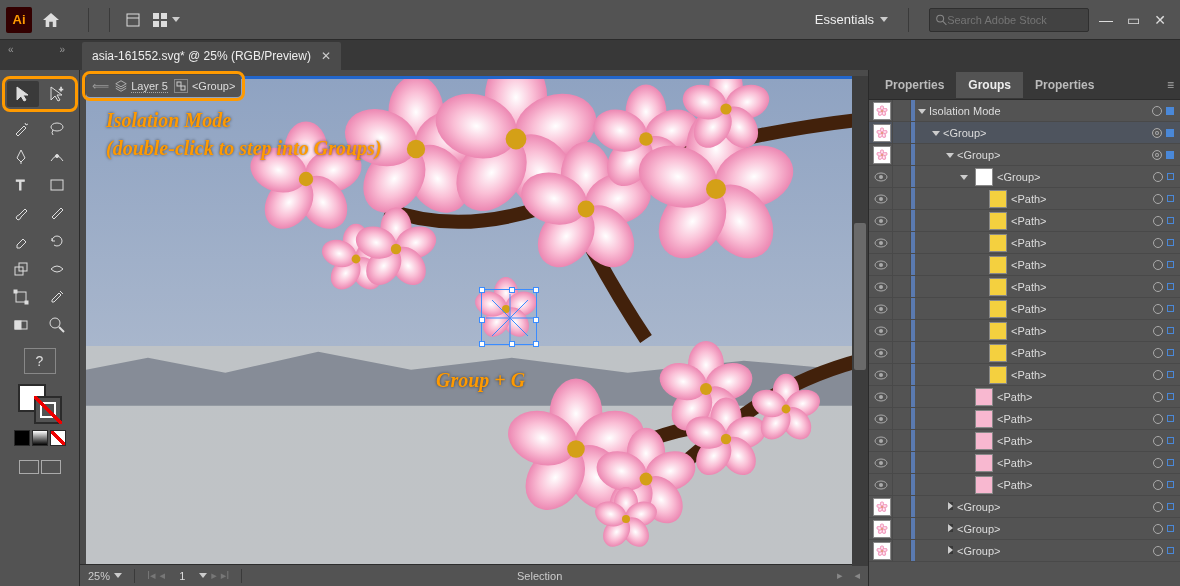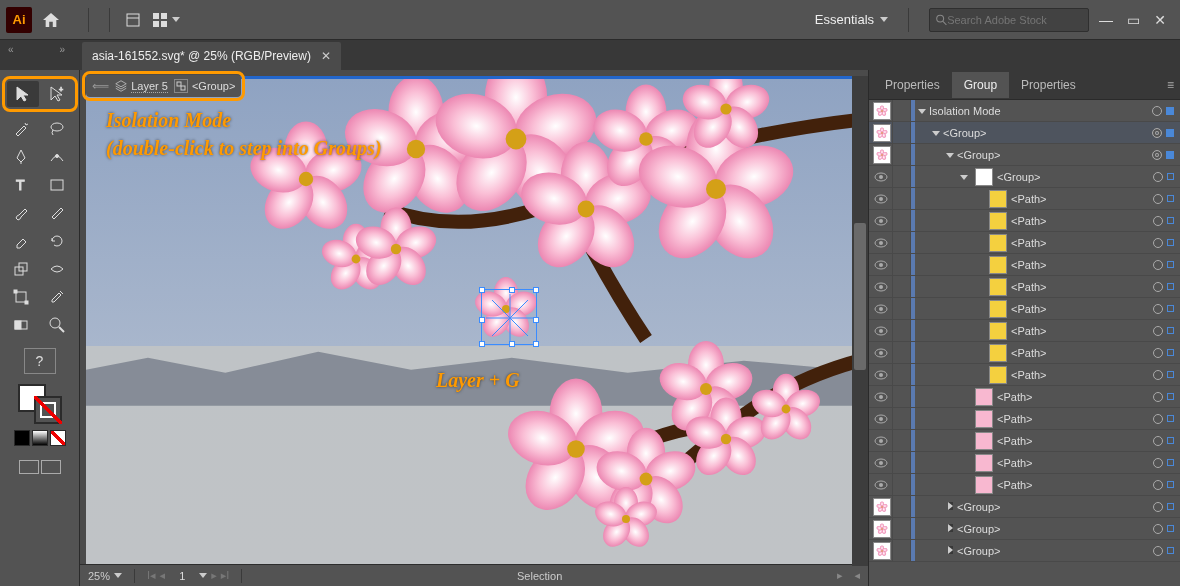--- a/index.html
+++ b/index.html
@@ -78,21 +78,21 @@
 .status { height: 22px; background: #535353; display: flex; align-items: center; padding: 0 8px; gap: 12px; font-size: 11px; color: #ccc; border-top:1px solid #2d2d2d; }
 .status-sep { width:1px; height:14px; background:#3a3a3a; }
 .status-dd { display:flex; align-items:center; gap:4px; cursor:pointer; }
 .artboard-nav { display:flex; align-items:center; gap:4px; }
 .artboard-nav span{ color:#777; cursor:pointer; }
 .artboard-nav .num{ color:#ddd; padding:0 10px; }
 
 
 .right { width: 312px; background: #383838; display: flex; flex-direction: column; border-left:1px solid #2a2a2a; }
 .panel-tabs { height: 30px; display: flex; align-items: center; background:#383838; border-bottom:1px solid #2a2a2a; padding-left:4px; }
-.ptab { padding: 6px 12px; font-size: 12px; color: #bbb; cursor:pointer; }
+.ptab { padding: 6px 12px; font-size: 12px; color: #bbb; cursor:pointer;font-weight:bold; }
 .ptab.active { background: #535353; color: #eee; }
 .panel-menu { margin-left:auto; margin-right:6px; cursor:pointer; color:#aaa; }
 .layers { flex:1; overflow:auto; background:#535353; }
 .layer-row { height: 22px; display:flex; align-items:center; border-bottom:1px solid #494949; font-size:11px; }
 .layer-row.selected { background:#3a5a8a33; }
 .eye { width:24px; display:flex; align-items:center; justify-content:center; color:#aaa; border-right:1px solid #494949; height:100%; cursor:pointer; }
 .lock-col { width:18px; border-right:1px solid #494949; height:100%; }
 .indent-stripe { width:4px; background:#5a7ab0; height:100%; }
 .tw { width:14px; text-align:center; color:#ccc; cursor:pointer; font-size:9px; }
 .layer-thumb { width:18px; height:18px; border:1px solid #888; margin:0 4px; background:#fff; display:flex; align-items:center; justify-content:center; }
@@ -379,21 +379,21 @@
         <svg width="56" height="56" style="position:absolute;top:0;left:0">
             <line x1="10" y1="10" x2="46" y2="46" stroke="#3a8cff"></line>
             <line x1="46" y1="10" x2="10" y2="46" stroke="#3a8cff"></line>
             <line x1="28" y1="4" x2="28" y2="52" stroke="#3a8cff"></line>
             <line x1="4" y1="28" x2="52" y2="28" stroke="#3a8cff"></line>
           </svg>
       </div>
 
       <div class="annotation" style="top:30px;left:20px">Isolation Mode</div>
       <div class="annotation" style="top:58px;left:20px">(double-click to step into Groups)</div>
-      <div class="annotation" style="top:290px;left:350px">Layer + G</div>
+      <div class="annotation" style="top:290px;left:350px">Group + G</div>
     </div>
     <div class="scrollbar-v">
         <div class="thumb"></div>
       </div>
 
     <div class="status">
       <div class="status-dd">
           <span>25%</span> 
           <span class="chev down"></span>
         </div>
@@ -410,21 +410,21 @@
       <div style="flex:1;text-align:center">Selection</div>
       <span style="color:#888">▸</span>
       <span style="color:#888">◂</span>
     </div>
   </div>
 
   <div class="right">
     <div class="panel-tabs" id="ptabs">
 
       <div class="ptab">Properties</div>
-        <div class="ptab active">Group</div>
+        <div class="ptab active">Groups</div>
         <div class="ptab">Properties</div>
         <span class="panel-menu">≡</span>
     </div>
     <div class="layers" id="layers">
         <div class="layer-row">
           <div class="eye"></div>
           <div class="lock-col"></div>
           <div class="indent-stripe"></div>
           <div class="tw"><span class="chev down"></span></div>
           <div class="layer-thumb flower">

